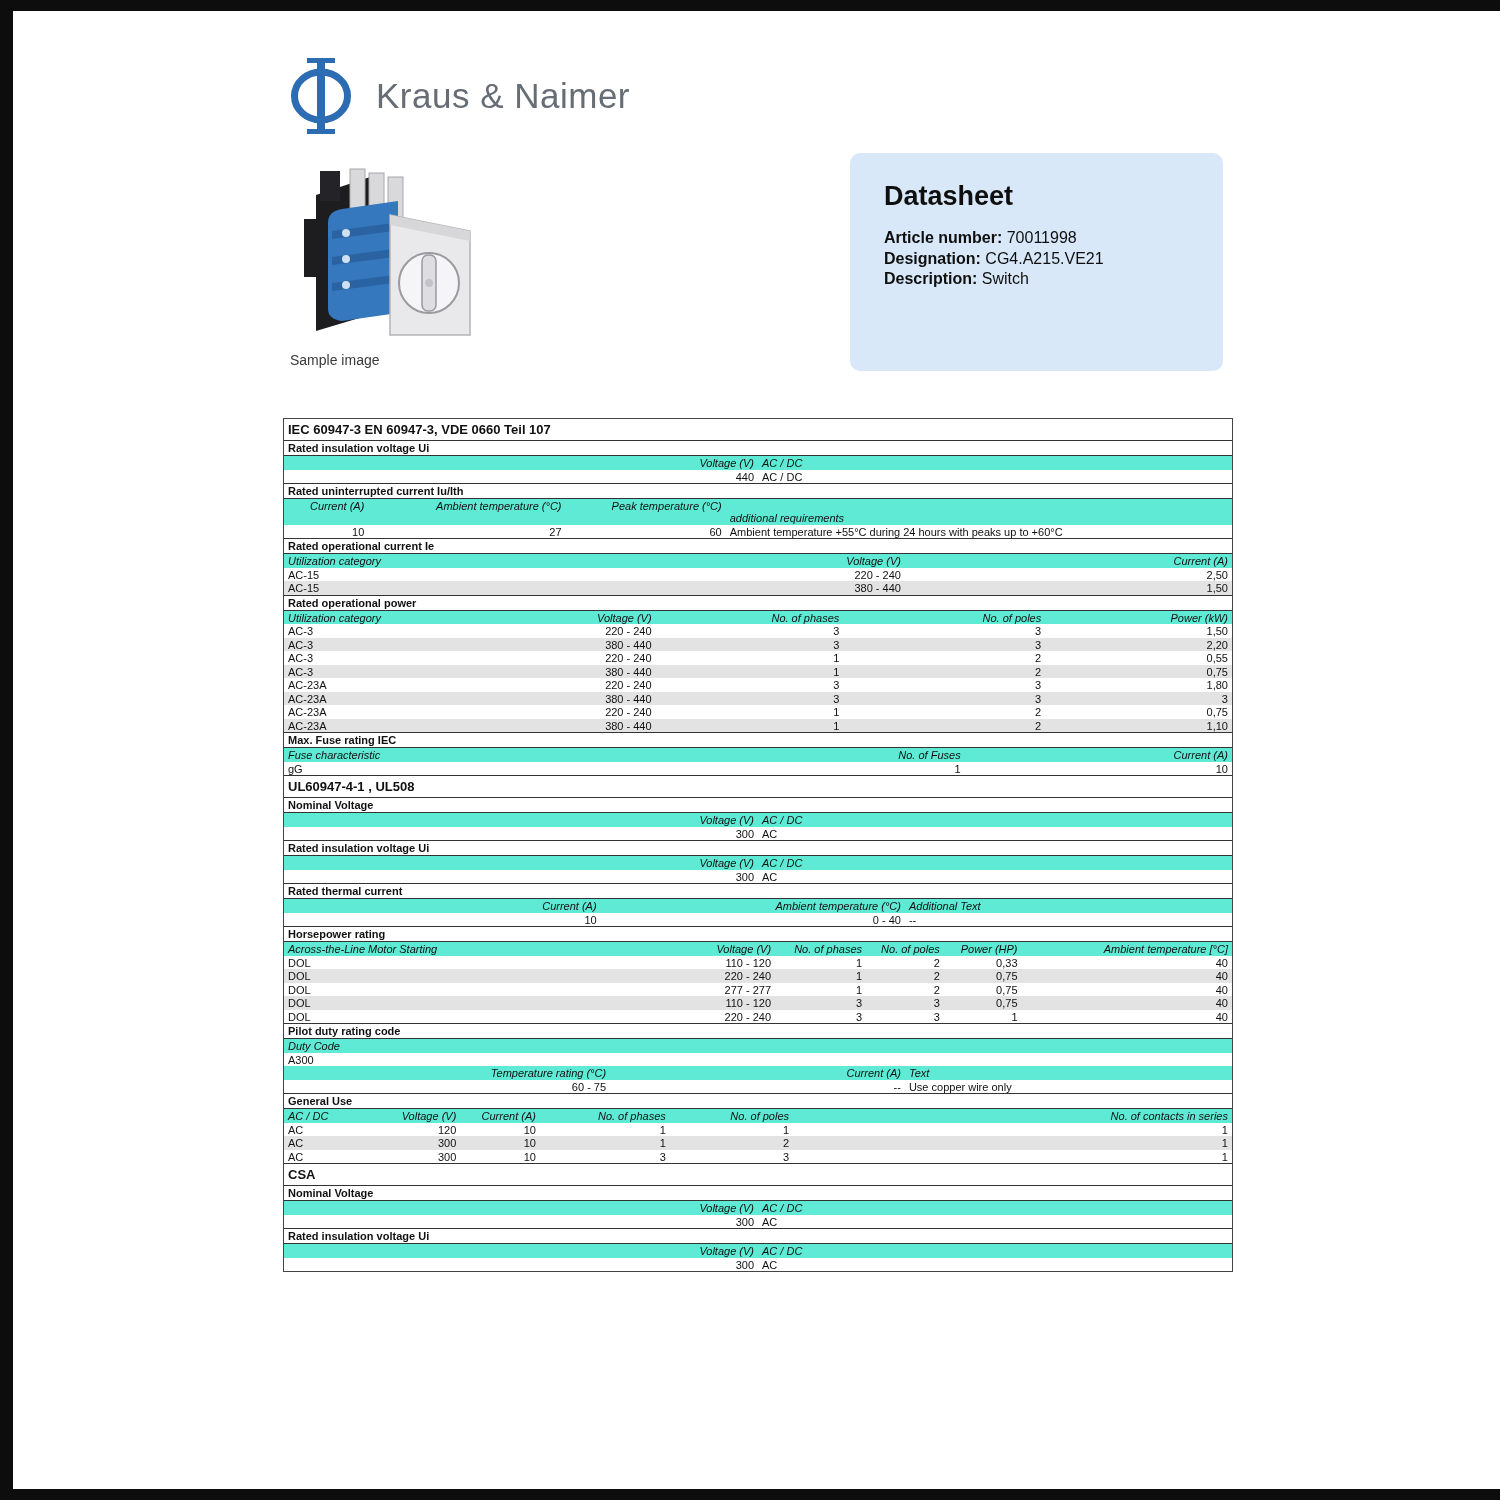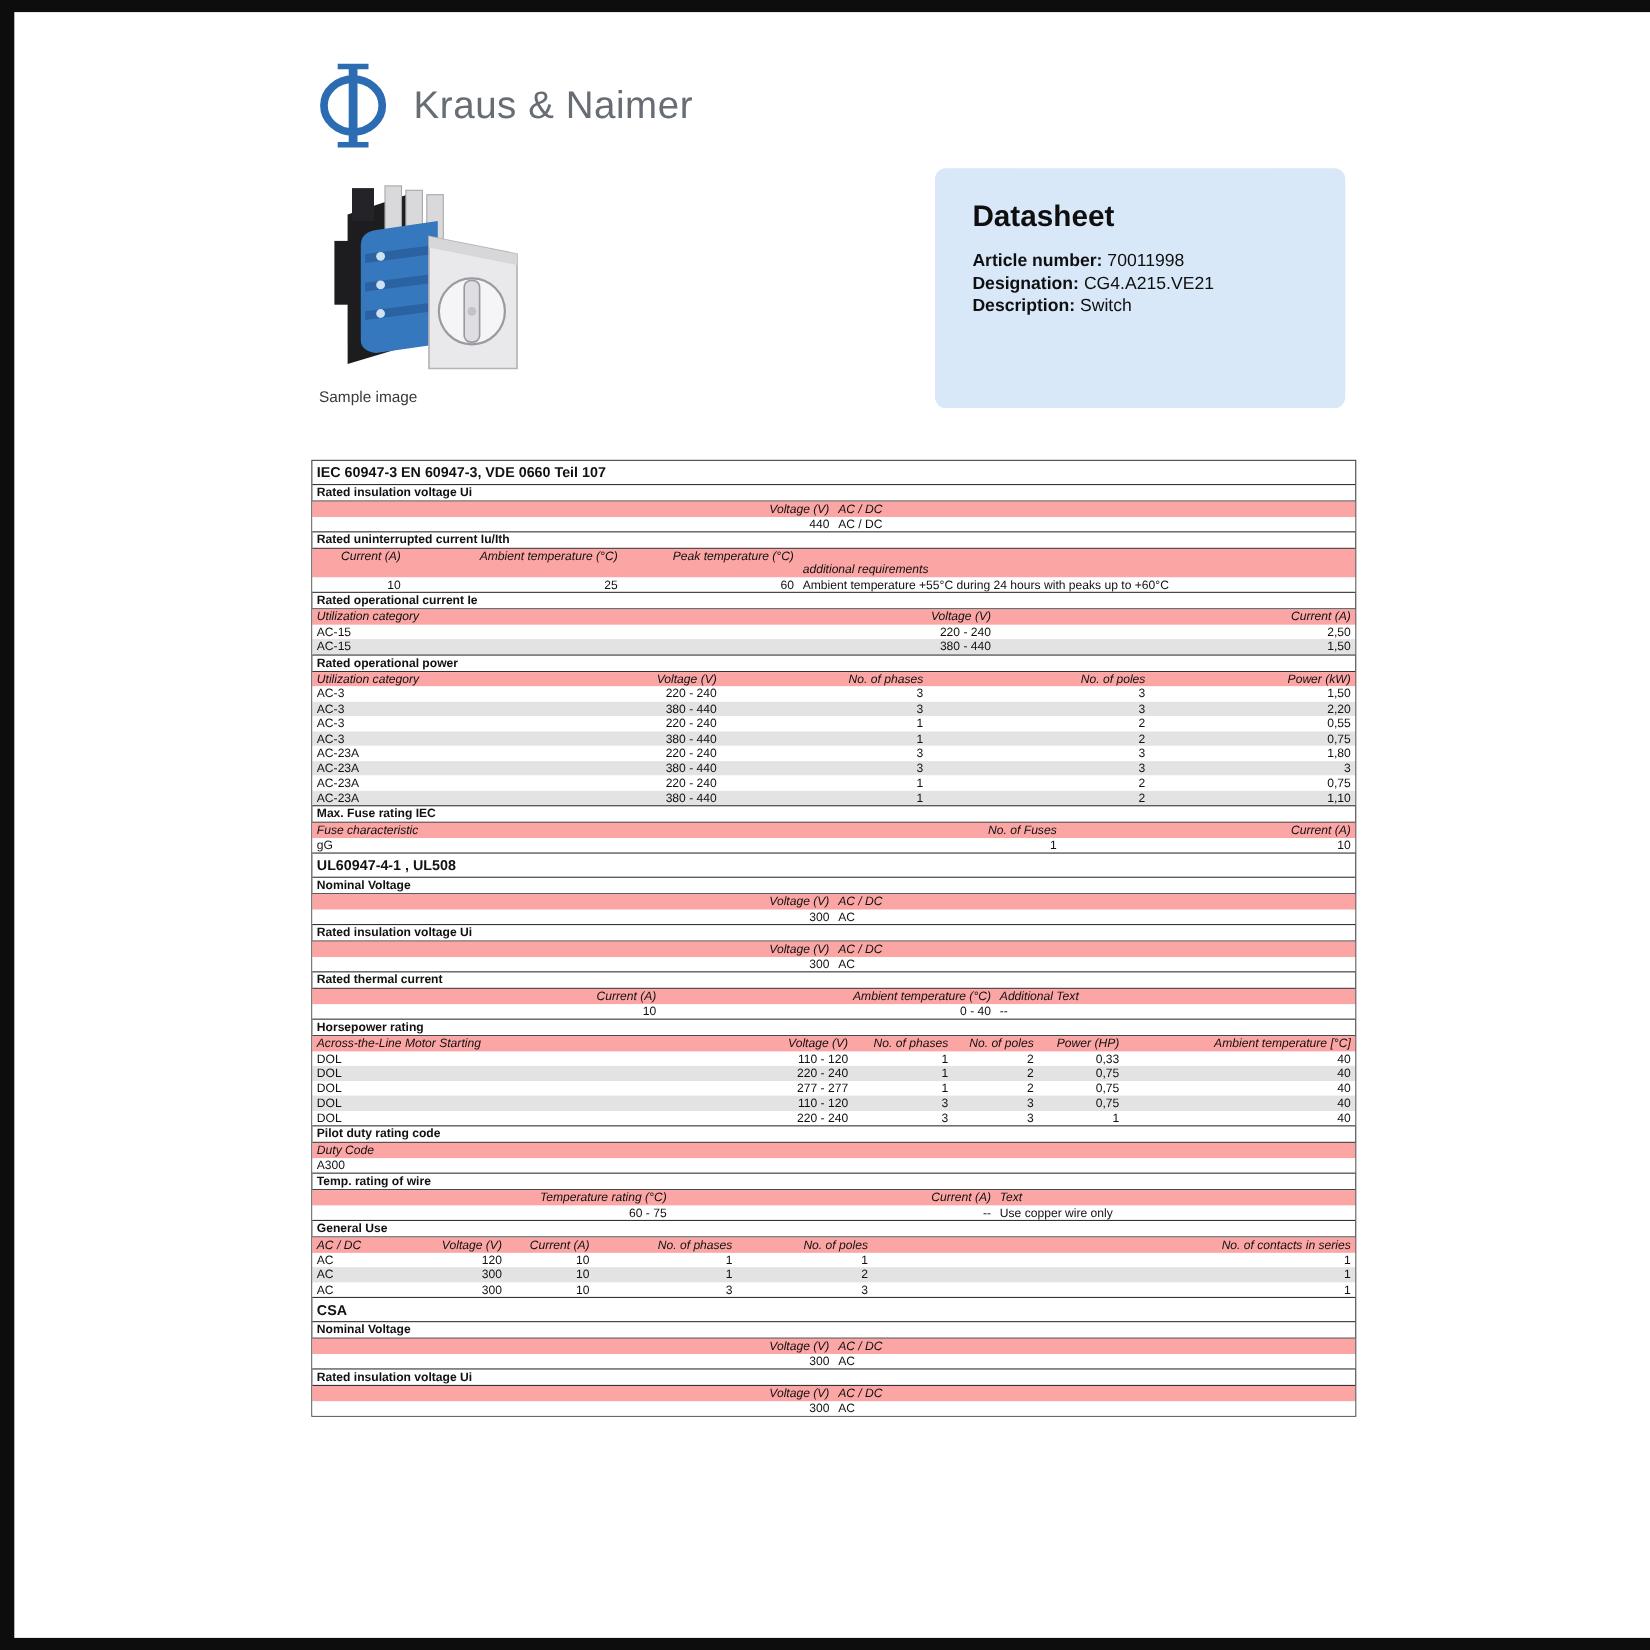--- a/index.html
+++ b/index.html
@@ -35,21 +35,21 @@
   .row-section {
     font-size:13px; font-weight:bold; line-height:14px;
     padding:4px 4px 3px; border-bottom:1px solid #333;
   }
   .row-subsection {
     font-size:11px; font-weight:bold; line-height:12px;
     padding:1px 4px; border-bottom:1px solid #333;
   }
   .bt { border-top:1px solid #333; }
   .grid-row { display:flex; }
-  .grid-header { background:#fca5a5; }
+  .grid-header { background:#5eead4; }
   .grid-header .cell { font-style:italic; }
   .grid-plain { background:#ffffff; }
   .grid-alt { background:#e3e3e3; }
   .cell {
     font-size:11px; line-height:12px; padding:1px 4px 0.5px;
     box-sizing:border-box; white-space:nowrap; overflow:hidden;
   }
   
   .footer { position:absolute; left:270px; top:1389px; width:950px; height:14px; font-size:11px; color:#2c2c2c; }
   .f-left { position:absolute; left:7px; }
@@ -125,21 +125,21 @@
       </div>
       <div class="row-subsection bt">Rated uninterrupted current Iu/Ith</div>
       <div class="grid-row grid-header">
         <div class="cell" style="width: 8.9%; text-align: right;">Current (A)</div>
         <div class="cell" style="width: 20.8%; text-align: right;">Ambient temperature (°C)</div>
         <div class="cell" style="width: 16.9%; text-align: right;">Peak temperature (°C)</div>
         <div class="cell" style="width: 53.4%; text-align: left; margin-top: 12px;">additional requirements</div>
       </div>
       <div class="grid-row grid-plain">
         <div class="cell" style="width: 8.9%; text-align: right;">10</div>
-        <div class="cell" style="width: 20.8%; text-align: right;">25</div>
+        <div class="cell" style="width: 20.8%; text-align: right;">27</div>
         <div class="cell" style="width: 16.9%; text-align: right;">60</div>
         <div class="cell" style="width: 53.4%; text-align: left;">Ambient temperature +55°C during 24 hours with peaks up to +60°C</div>
       </div>
       <div class="row-subsection bt">Rated operational current Ie</div>
       <div class="grid-row grid-header">
         <div class="cell" style="width: 35%; text-align: left;">Utilization category</div>
         <div class="cell" style="width: 30.5%; text-align: right;">Voltage (V)</div>
         <div class="cell" style="width: 34.5%; text-align: right;">Current (A)</div>
       </div>
       <div class="grid-row grid-plain">
@@ -306,21 +306,20 @@
         <div class="cell" style="width: 8.2%; text-align: right;">1</div>
         <div class="cell" style="width: 22.2%; text-align: right;">40</div>
       </div>
       <div class="row-subsection bt">Pilot duty rating code</div>
       <div class="grid-row grid-header">
         <div class="cell" style="width: 100%; text-align: left;">Duty Code</div>
       </div>
       <div class="grid-row grid-plain">
         <div class="cell" style="width: 100%; text-align: left;">A300</div>
       </div>
-      <div class="row-subsection bt">Temp. rating of wire</div>
       <div class="grid-row grid-header">
         <div class="cell" style="width: 34.4%; text-align: right;">Temperature rating (°C)</div>
         <div class="cell" style="width: 31.1%; text-align: right;">Current (A)</div>
         <div class="cell" style="width: 34.5%; text-align: left;">Text</div>
       </div>
       <div class="grid-row grid-plain">
         <div class="cell" style="width: 34.4%; text-align: right;">60 - 75</div>
         <div class="cell" style="width: 31.1%; text-align: right;">--</div>
         <div class="cell" style="width: 34.5%; text-align: left;">Use copper wire only</div>
       </div>

